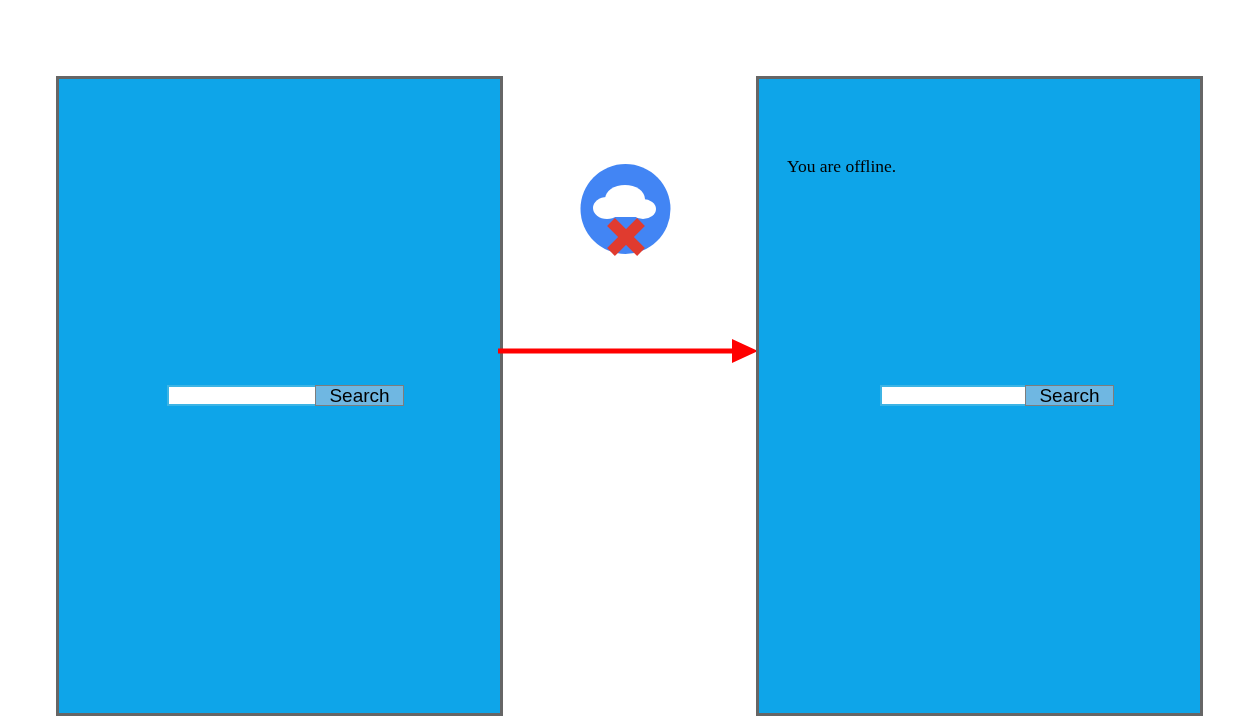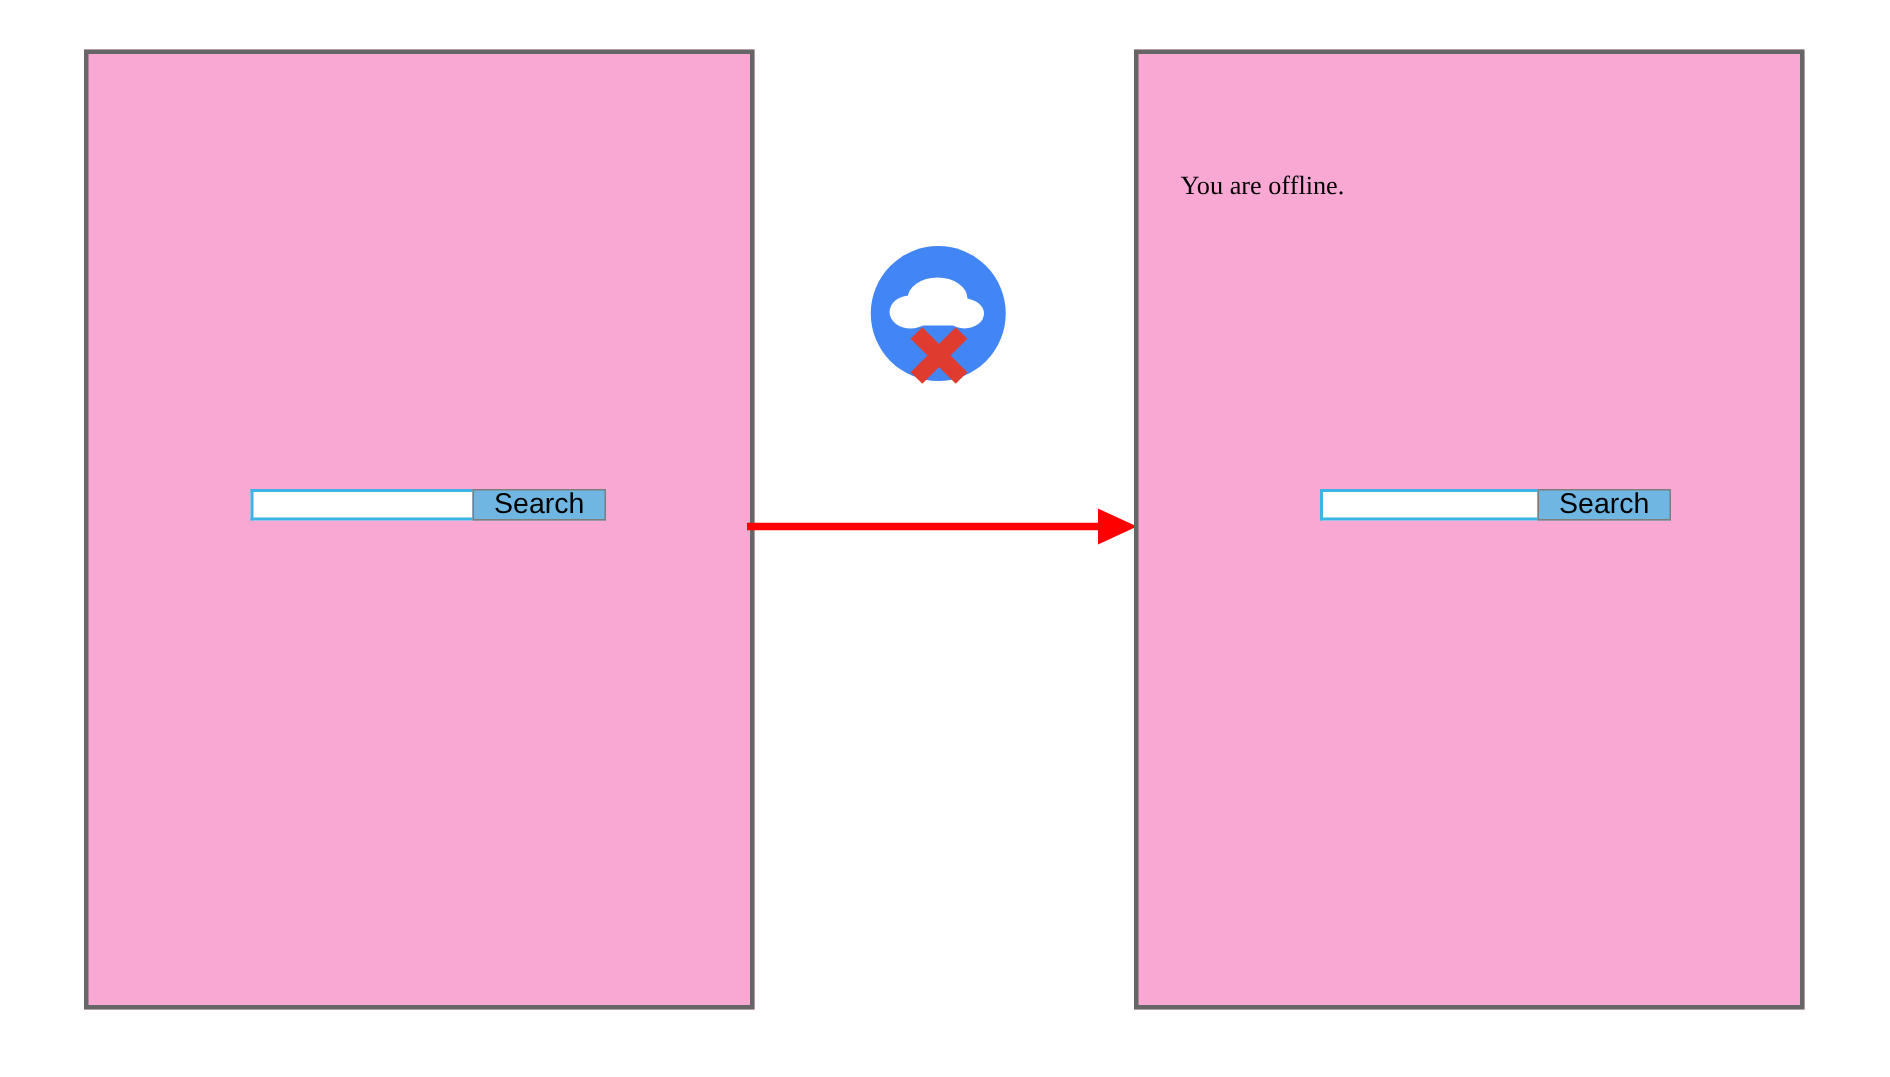--- a/index.html
+++ b/index.html
@@ -18,42 +18,43 @@
   #stage {
     position: absolute;
     left: 0; top: 0;
     width: 1260px;
     height: 718px;
   }
 
   
   .panel {
     position: absolute;
-    background: #f9a8d4;
+    background: #0ea5e9;
     border: 3px solid #666666;
     box-sizing: border-box;
+    margin-top: 43px;
   }
   #panel-before {
     left: 56px;
     top: 33px;
     width: 447px;
     height: 640px;
   }
   #panel-after {
     left: 756px;
     top: 33px;
     width: 447px;
     height: 640px;
   }
 
   
   .search-widget {
     position: absolute;
     display: flex;
-    align-items: flex-start;
+    align-items: center;
     box-sizing: border-box;
     height: 52px;
     padding-left: 28px;
   }
   #search-widget-before {
     left: 80px;
     top: 290px;
     width: 265px;
   }
   #search-widget-after {

